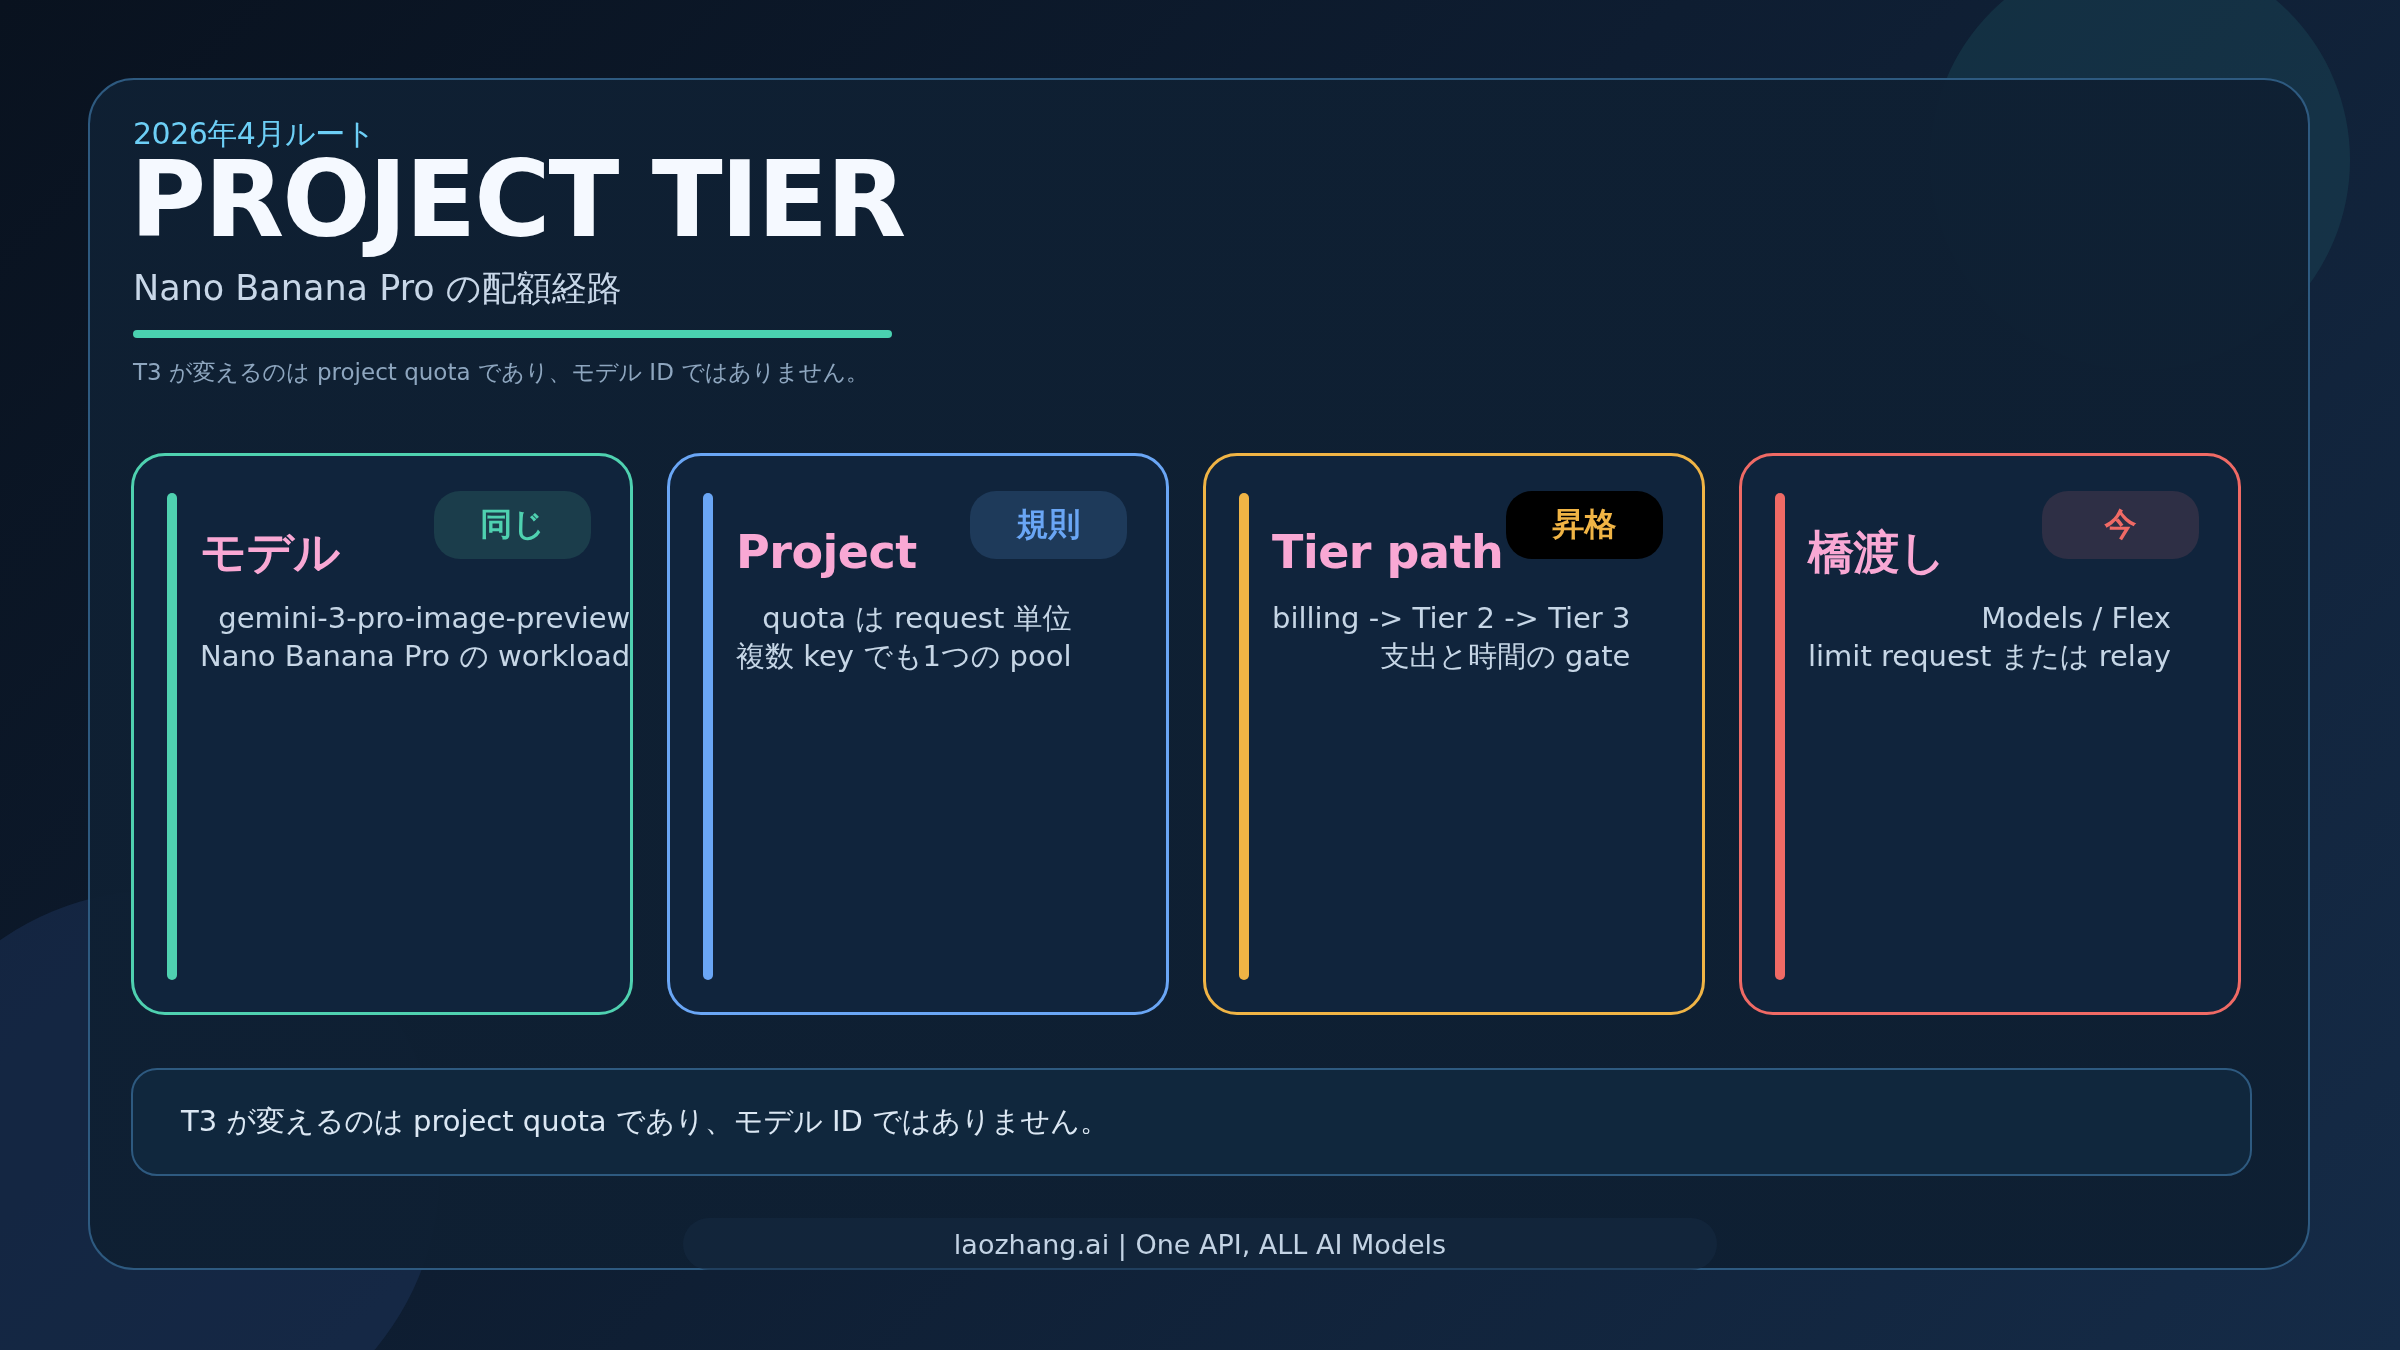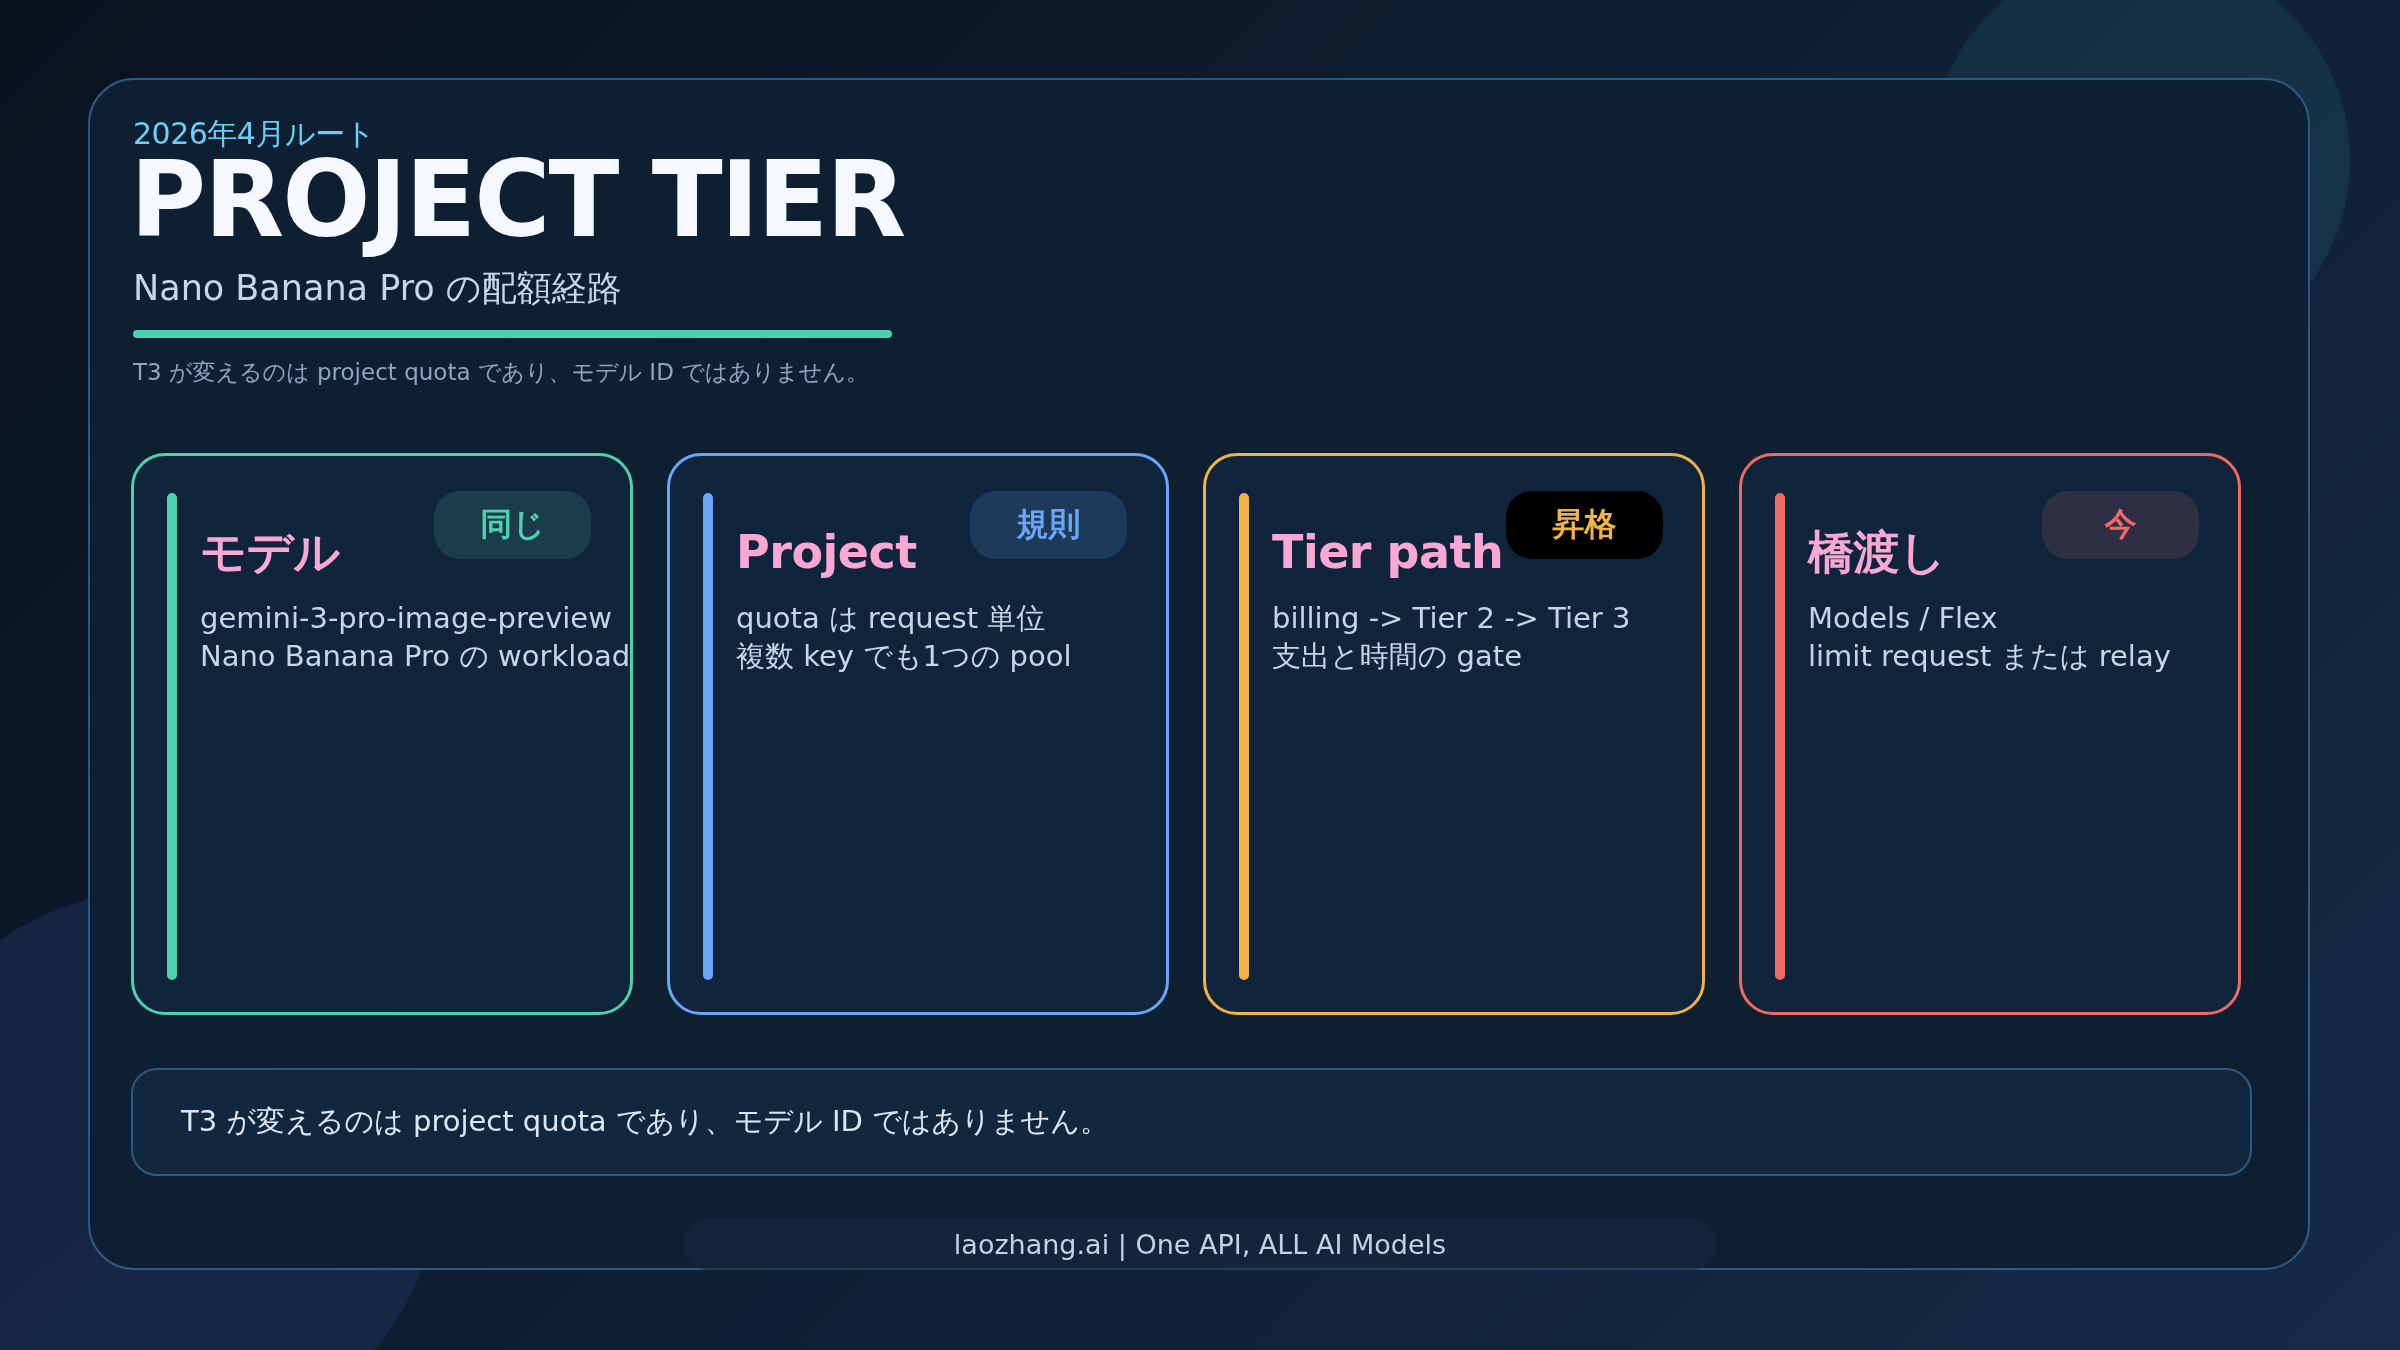--- a/index.html
+++ b/index.html
@@ -52,20 +52,21 @@
       line-height:56px; letter-spacing:-0.5px;margin-top:16px;
     }
     .card .badge {
       position:absolute; left:300px; top:35px; width:157px; height:68px; border-radius:26px;
       display:flex; align-items:center; justify-content:center;
       font-size:32px; font-weight:bold;
     }
     .card .body {
       position:absolute; left:66px; top:143px; font-size:29px; line-height:38px; color:#c6d6e6;
       white-space:nowrap;
+      text-align:right;
     }
 
     .callout {
       position:absolute; left:131px; top:1068px; width:2121px; height:108px; box-sizing:border-box;
       border:2px solid #2e5a80; border-radius:26px; background:#10273d;
       display:flex; align-items:center; padding-left:48px;
       font-size:29px; color:#dbe7f3;
     }
     .footer-pill {
       position:absolute; left:683px; top:1218px; width:1034px; height:52px; border-radius:26px;

